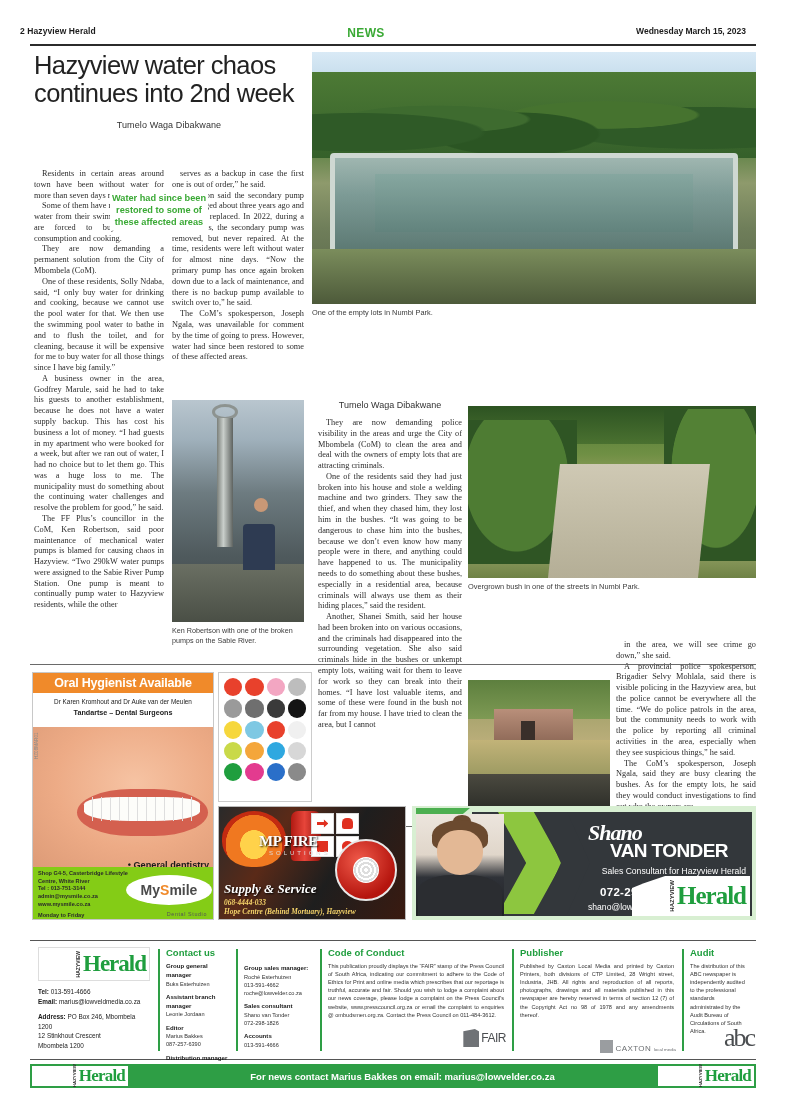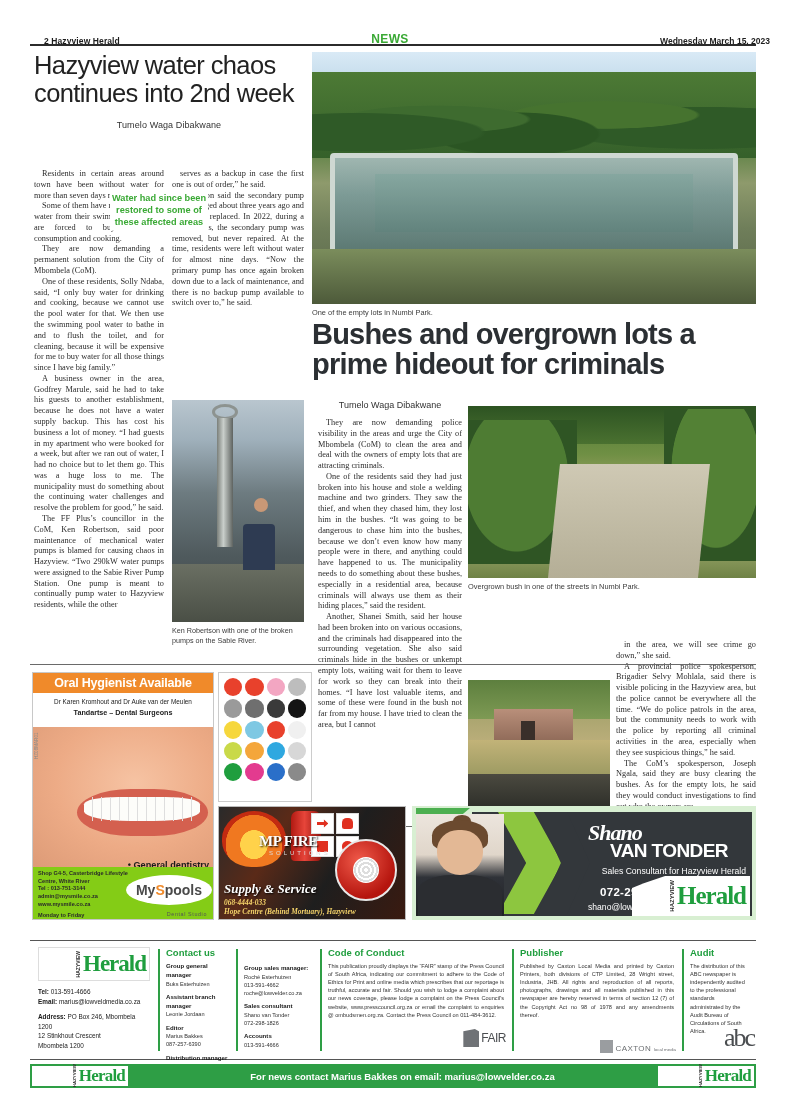--- a/index.html
+++ b/index.html
@@ -6,22 +6,22 @@
   html, body {
     width: 786px; height: 1113px;
     background: #ffffff;
     font-family: "Liberation Sans", sans-serif;
     overflow: hidden;
   }
   .page { position: relative; width: 786px; height: 1113px; background:#fff; }
 
   
   .masthead-bar {
-    position:absolute; left:44px; top:26px; width:726px; height:20px;
-    display:flex; align-items:flex-end; justify-content:space-between;gap:11px;
+    position:absolute; left:20px; top:26px; width:726px; height:20px;
+    display:flex; align-items:flex-start; justify-content:space-between;gap:11px;
   }
   .mh-left { font-size:8.5px; font-weight:bold; color:#1c1c1c; letter-spacing:0.1px;}
   .mh-center { font-size:12px; font-weight:bold; color:#3aa935; letter-spacing:0.4px; }
   .mh-right { font-size:8.5px; font-weight:bold; color:#1c1c1c; }
   .mh-rule { position:absolute; left:30px; top:44px; width:726px; height:1.6px; background:#2b2b2b; }
 
   
   .s1-head {
     position:absolute; left:34px; top:52px; width:270px;
     font-size:25.5px; line-height:1.08; font-weight:400; color:#222;
@@ -432,20 +432,21 @@
     <p>Some of them have resorted to using water from their swimming pools and are forced to buy water for consumption and cooking.</p>
     <p>They are now demanding a permanent solution from the City of Mbombela (CoM).</p>
     <p>One of these residents, Solly Ndaba, said, “I only buy water for drinking and cooking, because we cannot use the pool water for that. We then use the swimming pool water to bathe in and to flush the toilet, and for cleaning, because it will be expensive for me to buy water for all those things since I have big family.”</p>
     <p>A business owner in the area, Godfrey Marule, said he had to take his guests to another establishment, because he does not have a water supply backup. This has cost his business a lot of money. “I had guests in my apartment who were booked for a week, but after we ran out of water, I had no choice but to let them go. This was a huge loss to me. The municipality must do something about the continuing water challenges and resolve the problem for good,” he said.</p>
     <p>The FF Plus’s councillor in the CoM, Ken Robertson, said poor maintenance of mechanical water pumps is blamed for causing chaos in Hazyview. “Two 290kW water pumps were assigned to the Sabie River Pump Station. One pump is meant to continually pump water to Hazyview residents, while the other</p>
   </div>
 
   <div class="s1-col-b">
     <p>serves as a backup in case the first one is out of order,” he said.</p>
     <p>Robertson said the secondary pump was damaged about three years ago and was never replaced. In 2022, during a water crisis, the secondary pump was removed, but never repaired. At the time, residents were left without water for almost nine days. “Now the primary pump has once again broken down due to a lack of maintenance, and there is no backup pump available to switch over to,” he said.</p>
+    <p>The CoM’s spokesperson, Joseph Ngala, was unavailable for comment by the time of going to press. However, water had since been restored to some of these affected areas.</p>
   </div>
 
   <div class="pullquote">Water had since been restored to some of these affected areas</div>
 
   <div class="s1-img">
     <div class="hook"></div>
     <div class="pipe"></div>
     <div class="ground"></div>
     <div class="man-head"></div>
     <div class="man-body"></div>
@@ -455,21 +456,20 @@
   <div class="top-photo">
     <div class="sky"></div>
     <div class="trees"></div>
     <div class="pool">
       <div class="pool-inner"></div>
     </div>
     <div class="fg"></div>
   </div>
   <div class="cap-top">One of the empty lots in Numbi Park.</div>
 
-  <h1 class="s2-head">Bushes and overgrown lots a prime hideout for criminals</h1>
   <div class="byline2">Tumelo Waga Dibakwane</div>
 
   <div class="s2-col-a">
     <p>They are now demanding police visibility in the areas and urge the City of Mbombela (CoM) to clean the area and deal with the owners of empty lots that are attracting criminals.</p>
     <p>One of the residents said they had just broken into his house and stole a welding machine and two grinders. They saw the thief, and when they chased him, they lost him in the bushes. “It was going to be dangerous to chase him into the bushes, because we don’t even know how many people were in there, and anything could have happened to us. The municipality needs to do something about these bushes, especially in a residential area, because criminals will always use them as their hiding places,” said the resident.</p>
     <p>Another, Shanei Smith, said her house had been broken into on various occasions, and the criminals had disappeared into the surrounding vegetation. She also said criminals hide in the bushes or unkempt empty lots, waiting wait for them to leave for work so they can break into their homes. “I have lost valuable items, and some of these were found in the bush not far from my house. I have tried to clean the area, but I cannot</p>
   </div>
 
   <div class="s2-img-main">
     <div class="canopy"></div>
@@ -519,21 +519,21 @@
         <div>Shop G4-5, Casterbridge Lifestyle Centre, White River</div>
         <div>Tel : 013-751-3144</div>
         <div>admin@mysmile.co.za</div>
         <div>www.mysmile.co.za</div>
         <span class="hours">Monday to Friday</span>
 
       </div>
       <div class="logo">
         <span>My</span>
           <i>S</i>
-          <span>pools</span>
+          <span>mile</span>
       </div>
       <div class="logosub">Dental Studio</div>
     </div>
   </div>
 
   <div class="colour-block">
     <div class="cb-grid">
       <span style="background:#e8412c"></span>
       <span style="background:#e8412c"></span>
       <span style="background:#f3a6c2"></span>

